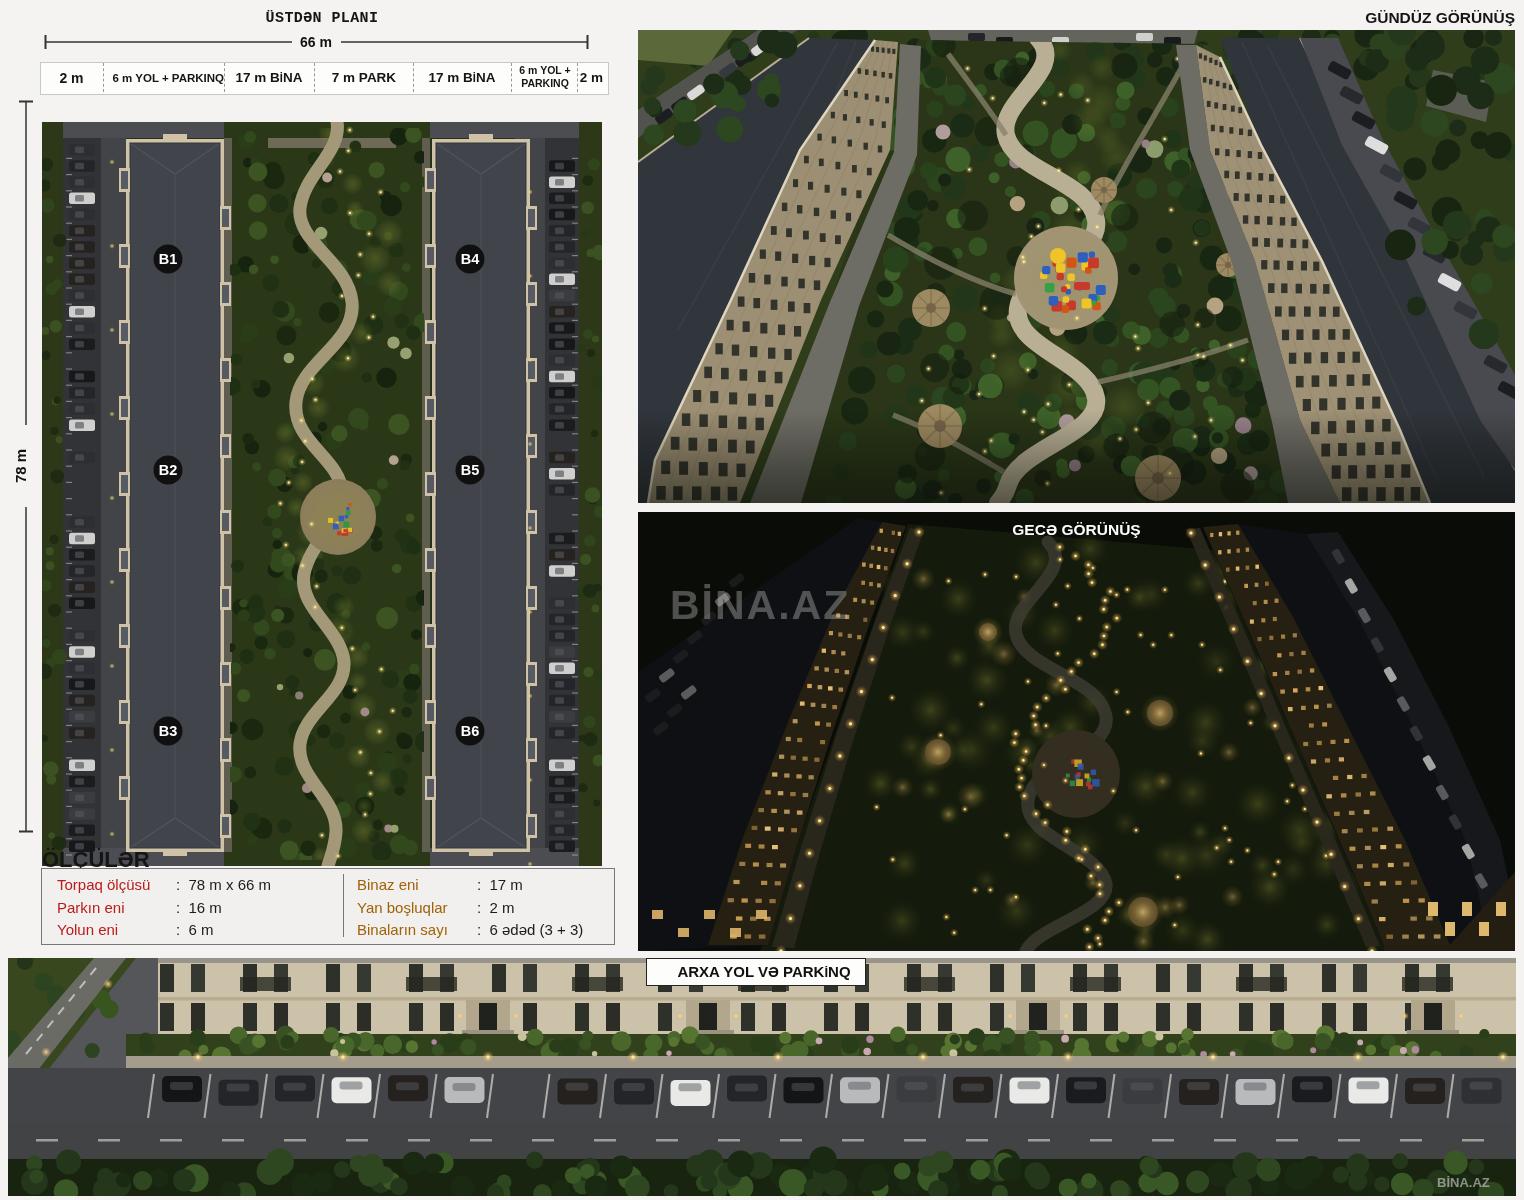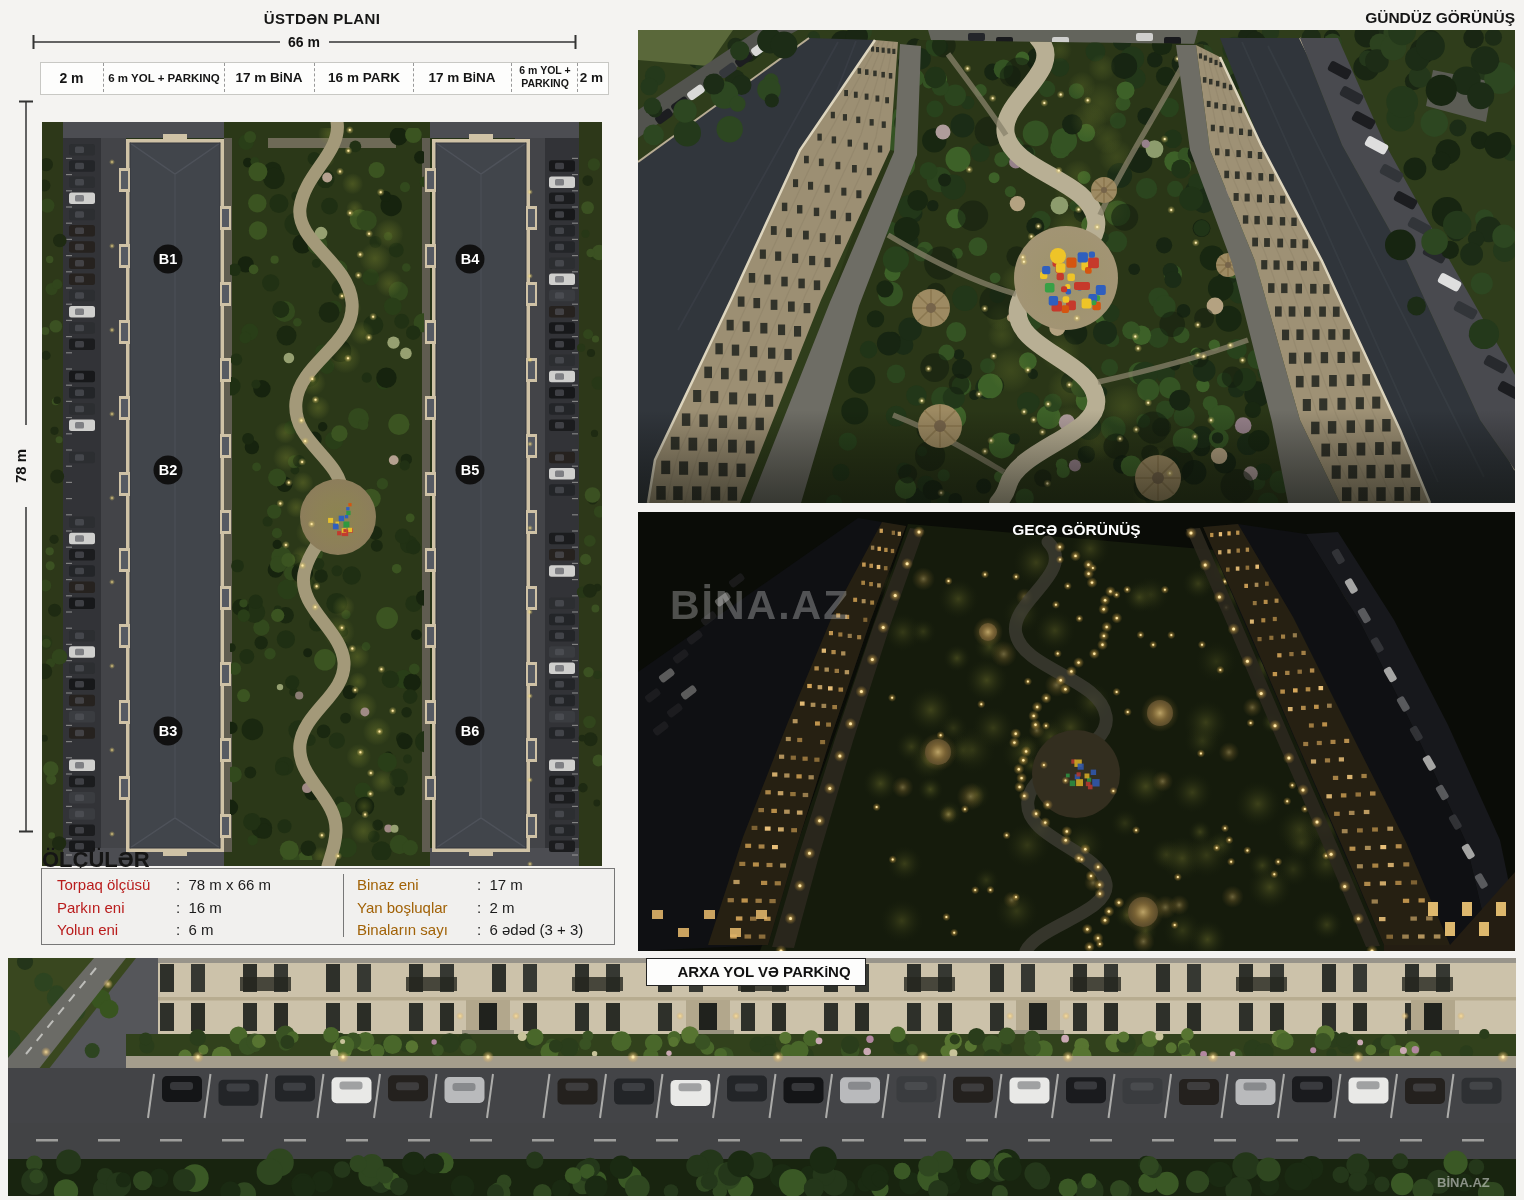--- a/index.html
+++ b/index.html
@@ -4,23 +4,23 @@
 <style>
   html,body { margin:0; padding:0; }
   body { width:1524px; height:1200px; position:relative; background:#f4f3f1;
          font-family:"Liberation Sans", sans-serif; overflow:hidden; }
   .abs { position:absolute; }
   .t { font-weight:bold; color:#151515; }
 </style>
 </head>
 <body>
 
-<div class="abs t" style="left:42px; top:10px; width:560px; text-align:center; font-size:15px; letter-spacing:0.4px;">ÜSTDƏN PLANI</div>
-
-<div class="abs" style="left:32px; top:30px; width:545px; height:22px;">
+<div class="abs t" style="left:42px; top:10px; width:560px; text-align:center; font-size:15px; letter-spacing:0.4px;font-family:Liberation Mono, monospace;">ÜSTDƏN PLANI</div>
+
+<div class="abs" style="left:44px; top:30px; width:545px; height:22px;">
 <svg width="545" height="22">
 <line x1="1" y1="12" x2="248" y2="12" stroke="#333" stroke-width="1.5"></line>
 <line x1="297" y1="12" x2="544" y2="12" stroke="#333" stroke-width="1.5"></line>
 <line x1="1.5" y1="5" x2="1.5" y2="19" stroke="#333" stroke-width="2"></line>
 <line x1="543.5" y1="5" x2="543.5" y2="19" stroke="#333" stroke-width="2"></line>
 <text x="272" y="17" font-size="14" font-weight="bold" fill="#111" text-anchor="middle" font-family="Liberation Sans, sans-serif">66 m</text>
 </svg>
 </div>
 
 <div class="abs" style="left:14px; top:95px; width:24px; height:743px;">
@@ -28,23 +28,23 @@
 <line x1="12" y1="6" x2="12" y2="330" stroke="#333" stroke-width="1.5"></line>
 <line x1="12" y1="412" x2="12" y2="737" stroke="#333" stroke-width="1.5"></line>
 <line x1="5" y1="6.5" x2="19" y2="6.5" stroke="#333" stroke-width="2"></line>
 <line x1="5" y1="736.5" x2="19" y2="736.5" stroke="#333" stroke-width="2"></line>
 <text x="12" y="371" font-size="15" font-weight="bold" fill="#111" text-anchor="middle" transform="rotate(-90 12 371)" font-family="Liberation Sans, sans-serif">78 m</text>
 </svg>
 </div>
 
 <div class="abs" style="left:40px; top:62px; width:567px; height:31px; background:#fdfdfc; border:1px solid #c8c8c4;"></div>
 <div class="abs t" style="left:40px; top:70px; width:63px; text-align:center; font-size:14px;">2 m</div>
-<div class="abs t" style="left:104px; top:72px; width:120px; text-align:center; font-size:11.5px;">6 m YOL + PARKINQ</div>
+<div class="abs t" style="left:104px; top:72px; width:120px; text-align:right; font-size:11.5px;">6 m YOL + PARKINQ</div>
 <div class="abs t" style="left:224px; top:70px; width:90px; text-align:center; font-size:13.5px;">17 m B<span style="font-size:11px;">İ</span>NA</div>
-<div class="abs t" style="left:314px; top:70px; width:100px; text-align:center; font-size:13.5px;">16 m PARK</div>
+<div class="abs t" style="left:314px; top:70px; width:100px; text-align:center; font-size:13.5px;">7 m PARK</div>
 <div class="abs t" style="left:414px; top:70px; width:96px; text-align:center; font-size:13.5px;">17 m B<span style="font-size:11px;">İ</span>NA</div>
 <div class="abs t" style="left:512px; top:64px; width:66px; text-align:center; font-size:10.5px; line-height:13px;">6 m YOL +<br>PARKINQ</div>
 <div class="abs t" style="left:576px; top:70px; width:31px; text-align:center; font-size:13.5px;">2 m</div>
 <div class="abs" style="left:103px; top:63px; width:0; height:29px; border-left:1px dashed #999;"></div>
 <div class="abs" style="left:224px; top:63px; width:0; height:29px; border-left:1px dashed #999;"></div>
 <div class="abs" style="left:314px; top:63px; width:0; height:29px; border-left:1px dashed #999;"></div>
 <div class="abs" style="left:413px; top:63px; width:0; height:29px; border-left:1px dashed #999;"></div>
 <div class="abs" style="left:511px; top:63px; width:0; height:29px; border-left:1px dashed #999;"></div>
 <div class="abs" style="left:577px; top:63px; width:0; height:29px; border-left:1px dashed #999;"></div>
 

